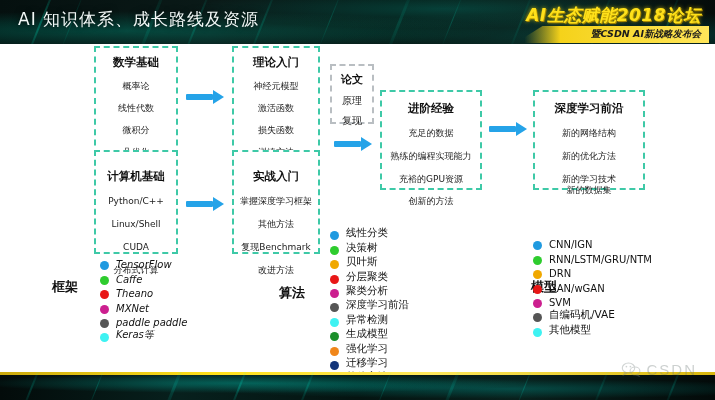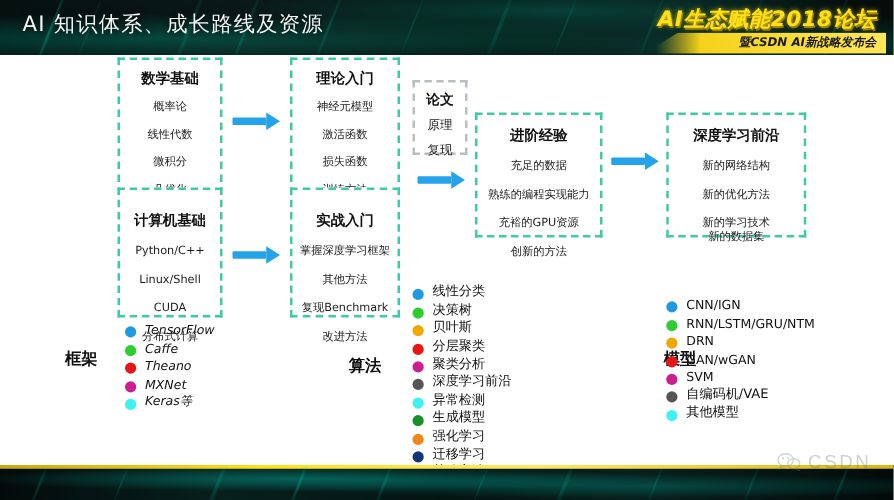--- a/index.html
+++ b/index.html
@@ -240,20 +240,24 @@
       </div>
       <div class="legend-row">
         <span class="dot" style="background:#e81717;"></span>
         <span class="legend-text">Theano</span>
       </div>
       <div class="legend-row">
         <span class="dot" style="background:#cc1f8f;"></span>
         <span class="legend-text">MXNet</span>
       </div>
       <div class="legend-row">
+        <span class="dot" style="background:#555555;"></span>
+        <span class="legend-text">paddle paddle</span>
+      </div>
+      <div class="legend-row">
         <span class="dot" style="background:#3ef2f2;"></span>
         <span class="legend-text">Keras等</span>
       </div>
     </div>
   </div>
 
   <div class="legend" style="left:0; top:0;">
     <div class="legend-label" style="left:279px; top:240px;">算法</div>
     <div class="legend-list" style="left:330px; top:182px;">
       <div class="legend-row">

